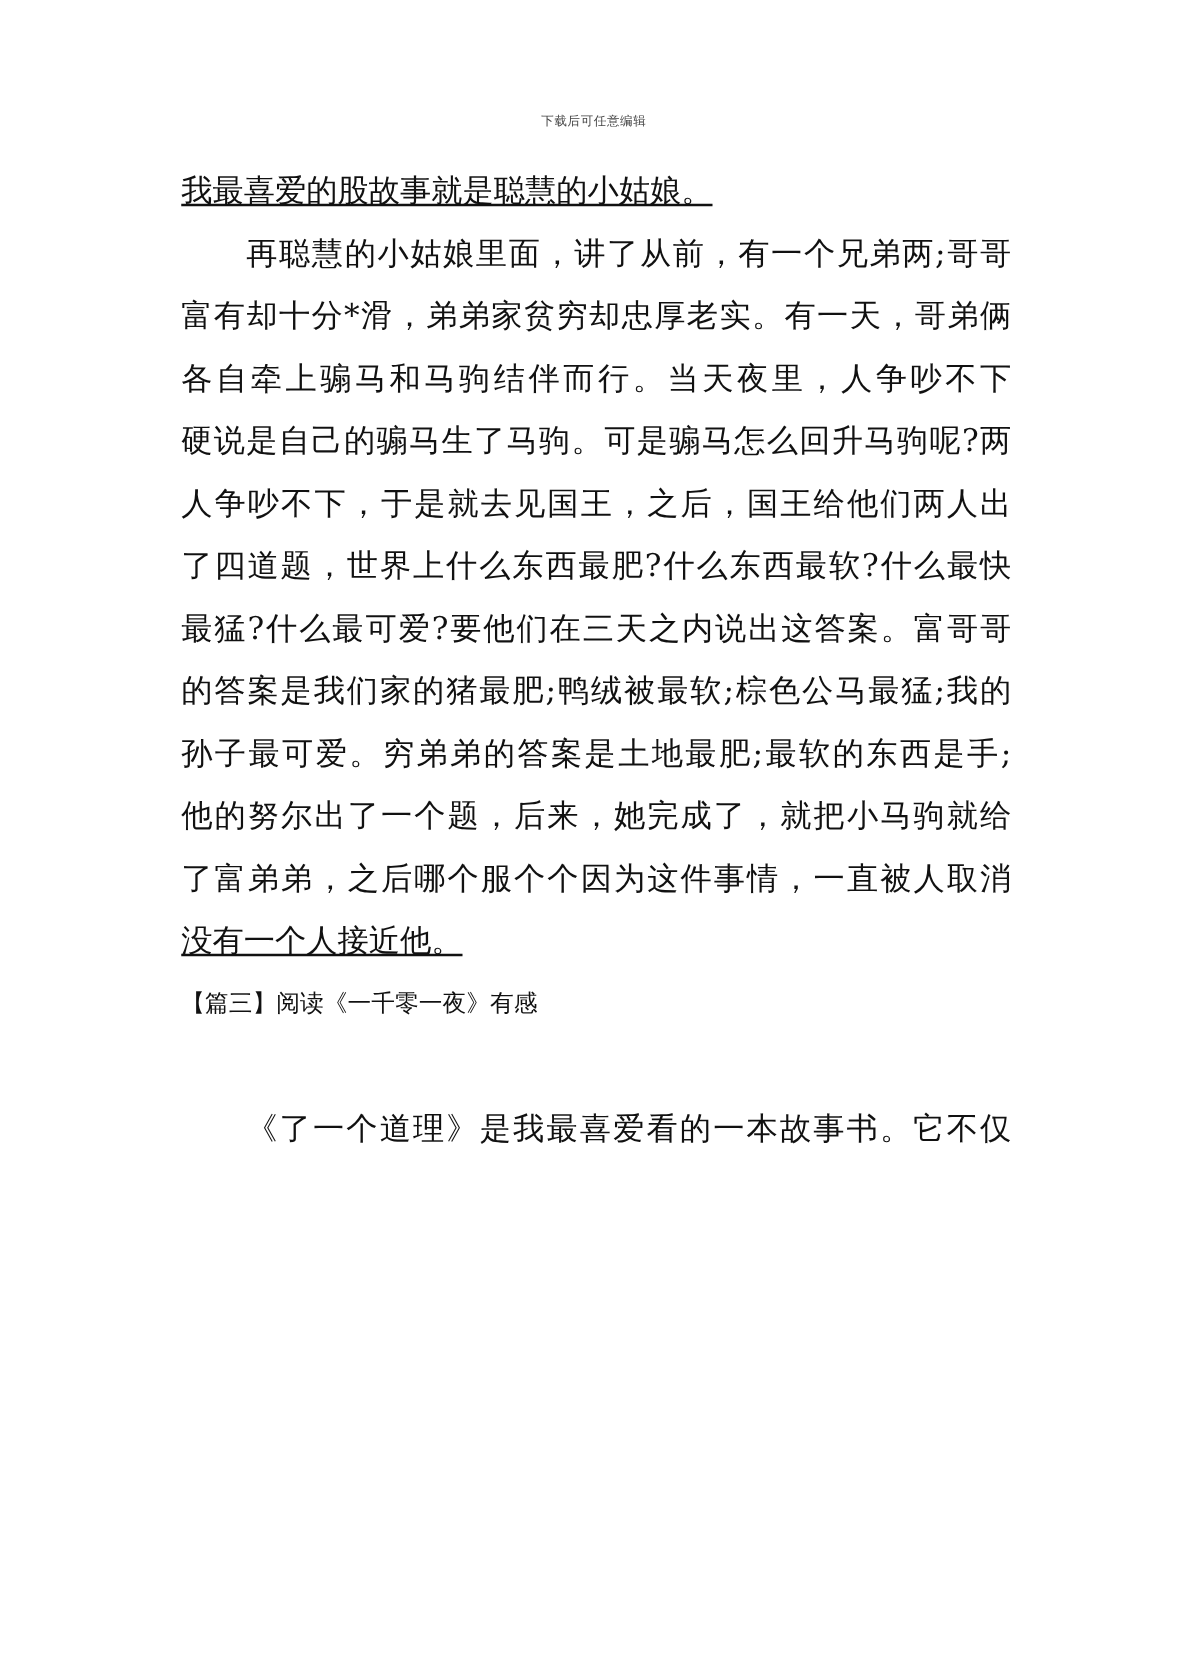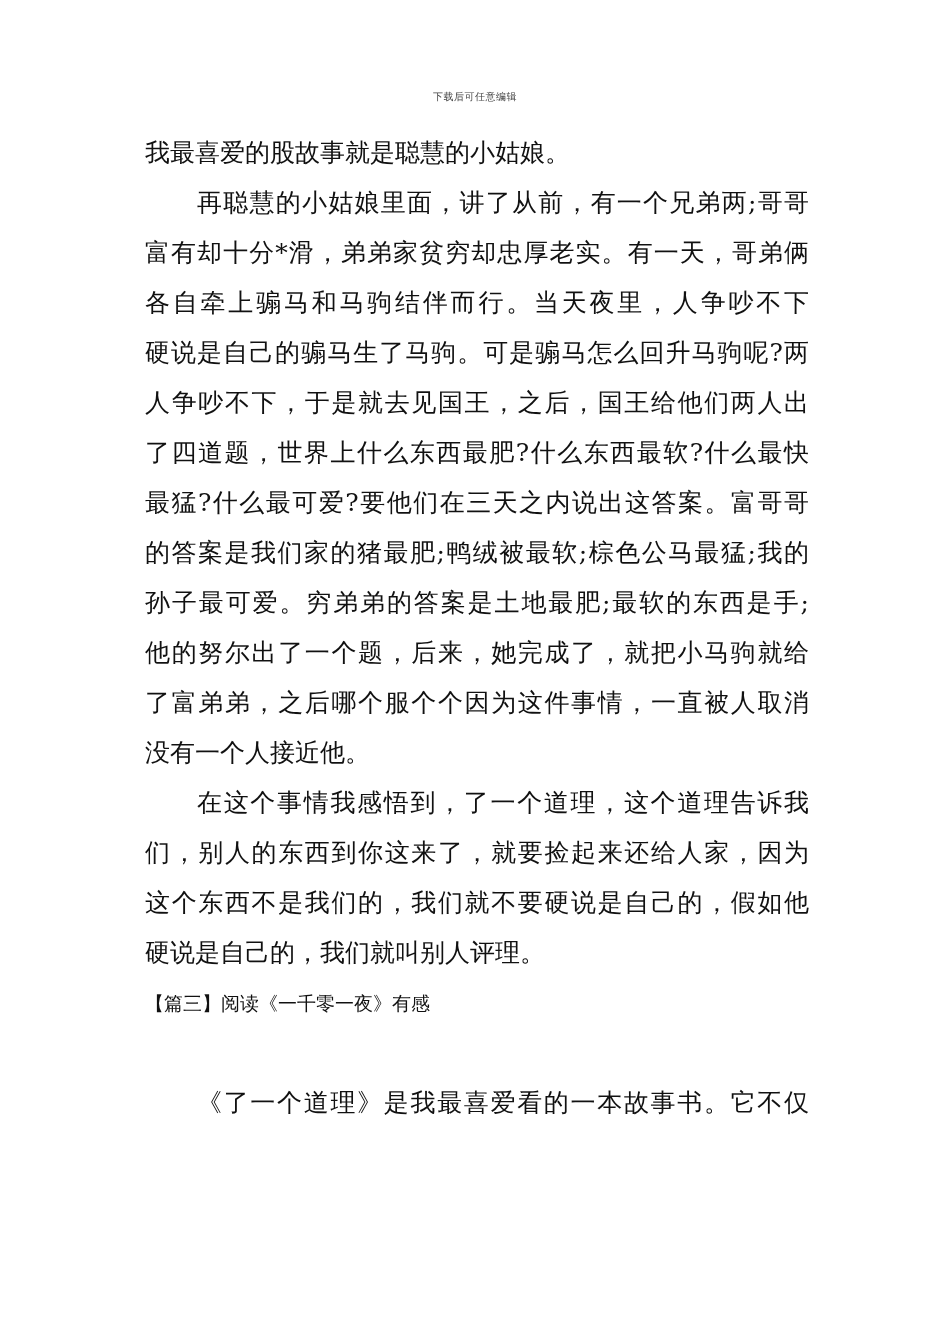--- a/index.html
+++ b/index.html
@@ -36,20 +36,21 @@
       height: 50px;
       line-height: 50px;
       font-size: 25px;
       white-space: nowrap;
       text-align: justify;
       text-align-last: justify;
       letter-spacing: 0px;
     }
     .line.last {
       text-align-last: left;
+      text-decoration: underline;
     }
     .line.indent {
       padding-left: 52px;
     }
     .heading {
       height: 50px;
       line-height: 50px;
       font-size: 19px;
       white-space: nowrap;
     }
@@ -76,26 +77,20 @@
     <div class="line">人争吵不下，于是就去见国王，之后，国王给他们两人出</div>
     <div class="line">了四道题，世界上什么东西最肥?什么东西最软?什么最快</div>
     <div class="line">最猛?什么最可爱?要他们在三天之内说出这答案。富哥哥</div>
     <div class="line">的答案是我们家的猪最肥;鸭绒被最软;棕色公马最猛;我的</div>
     <div class="line">孙子最可爱。穷弟弟的答案是土地最肥;最软的东西是手;</div>
     <div class="line">他的努尔出了一个题，后来，她完成了，就把小马驹就给</div>
     <div class="line">了富弟弟，之后哪个服个个因为这件事情，一直被人取消</div>
     <div class="line last">没有一个人接近他。</div>
   </div>
 
-  <div class="paragraph">
-    <div class="line indent">在这个事情我感悟到，了一个道理，这个道理告诉我</div>
-    <div class="line">们，别人的东西到你这来了，就要捡起来还给人家，因为</div>
-    <div class="line">这个东西不是我们的，我们就不要硬说是自己的，假如他</div>
-    <div class="line last">硬说是自己的，我们就叫别人评理。</div>
-  </div>
 
   <div class="heading">【篇三】阅读《一千零一夜》有感</div>
 
   <div class="spacer"></div>
 
   <div class="paragraph">
     <div class="line indent">《了一个道理》是我最喜爱看的一本故事书。它不仅</div>
   </div>
 
 </div>

